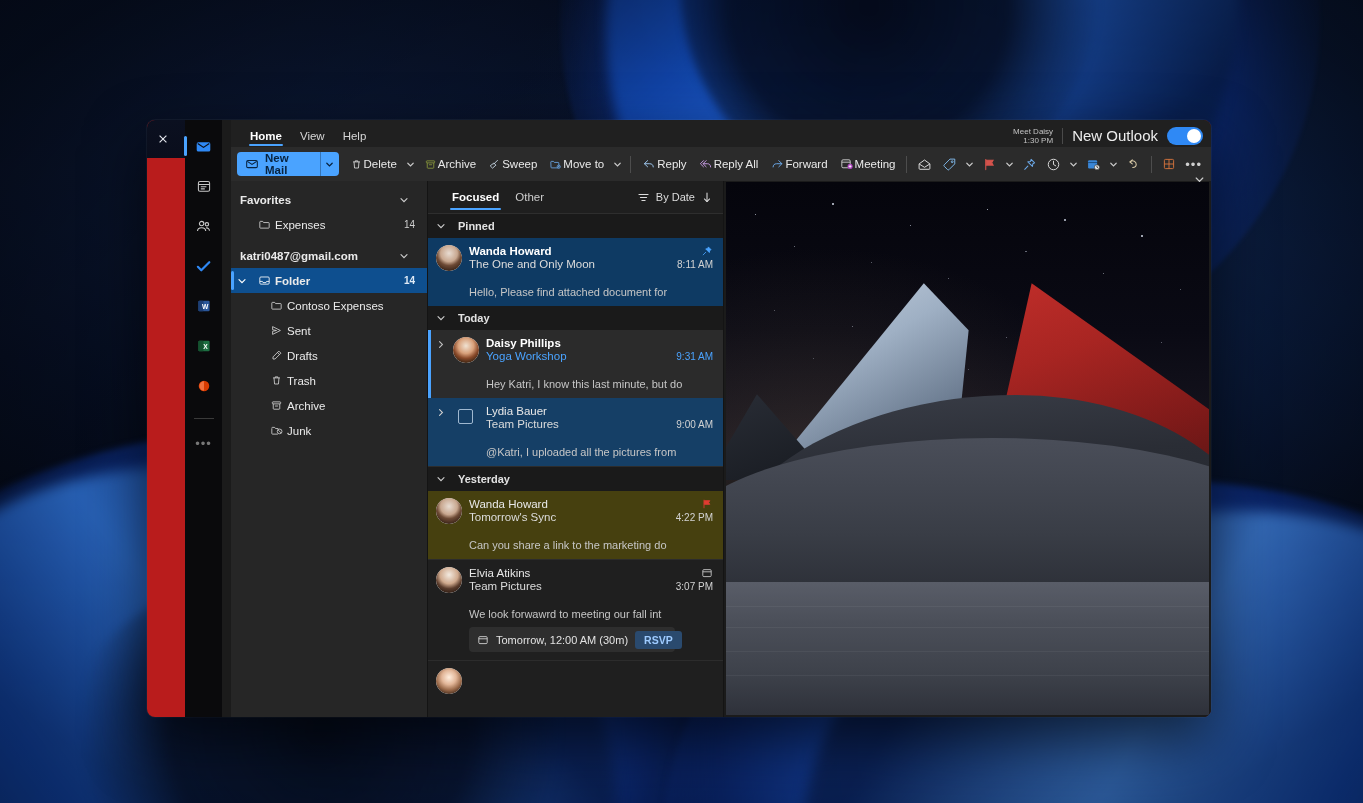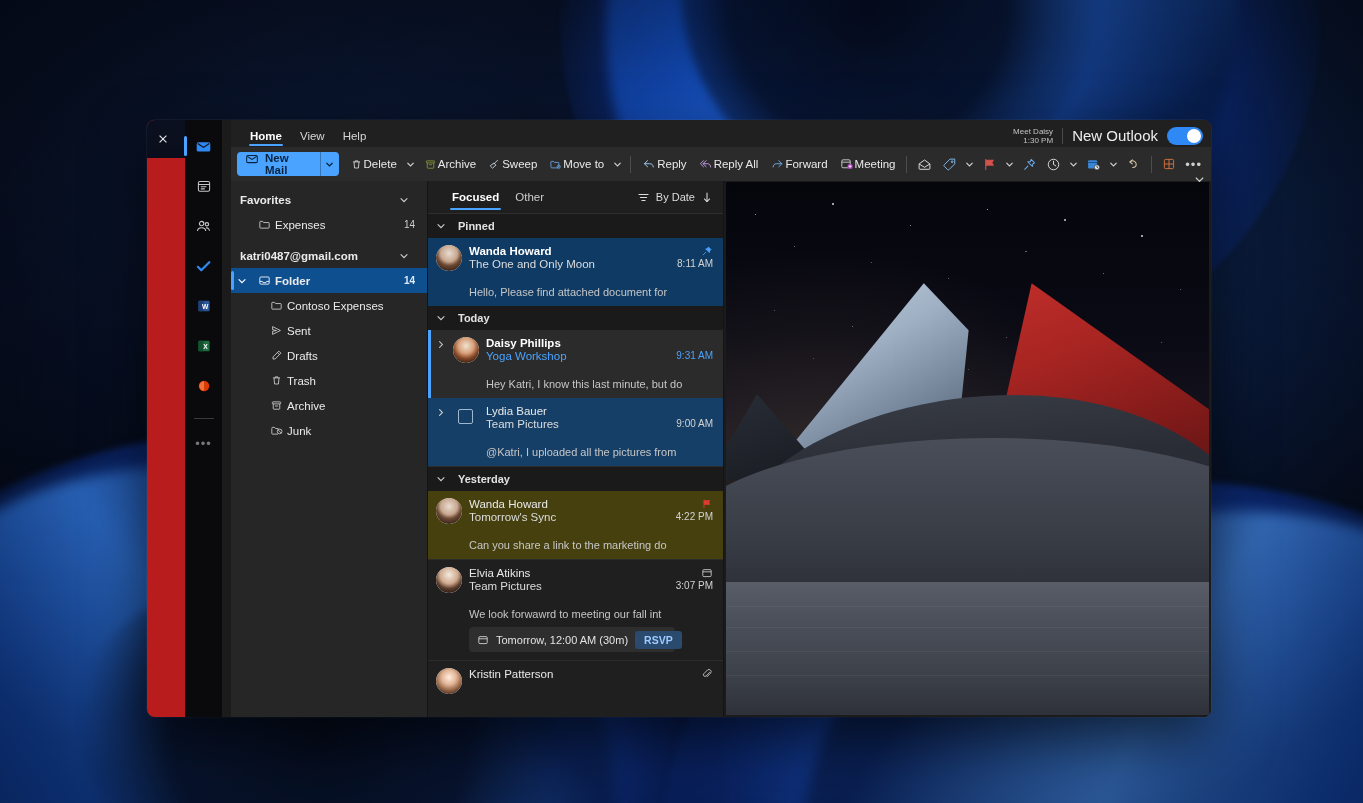--- a/index.html
+++ b/index.html
@@ -256,21 +256,21 @@
     display: flex;
     align-items: center;
     height: 24px;
     background: #4aa3ff;
     color: #08233f;
     border-radius: 4px;
     overflow: hidden;
     margin-right: 4px;
   }
   .newmail .main {
-    display: flex; gap: 6px;
+    display: flex; align-items: center; gap: 6px;
     padding: 0 10px 0 8px;
     font-size: 11.5px;
     font-weight: bold;
     height: 100%;
   }
   .newmail .split {
     width: 20px; height: 100%;
     display: flex; align-items: center; justify-content: center;
     border-left: 1px solid rgba(0,0,0,.28);
   }
@@ -458,21 +458,21 @@
   }
   .sender {
     font-size: 11.5px;
     color: #ffffff;
     font-weight: bold;
     white-space: nowrap; overflow: hidden; text-overflow: ellipsis;
   }
   .sender.normal { font-weight: normal; color: #e8e8e8; }
   .row1-right { margin-left: auto; display: flex; align-items: center; gap: 5px; }
   .msg-row2 {
-    display: flex; align-items: flex-start; gap: 20px;
+    display: flex; align-items: flex-end; gap: 20px;
     margin-top: 1px;
   }
   .subject {
     font-size: 11.5px;
     color: #dcdcdc;
     white-space: nowrap; overflow: hidden; text-overflow: ellipsis;
   }
   .subject.unread { color: #4aa3ff; }
   .time {
     margin-left: auto;
@@ -1224,32 +1224,20 @@
                   </div>
                 </div>
               </div>
 
               <div class="msg-div"></div>
 
               <div class="msg plain" style="min-height:24px;padding-bottom:0;">
                 <div class="avatar a4">
                     <div class="hair"></div>
                   </div>
-                <div class="msg-body">
-                  <div class="msg-row1">
-                    <span class="sender normal">Kristin Patterson</span>
-                    <span class="row1-right">
-                      <span>
-                        <svg width="12" height="12" viewBox="0 0 20 20" fill="none" stroke="#cfcfcf" stroke-width="1.4" stroke-linecap="round">
-                            <path d="M14.2 7.4l-5.8 5.8a2.6 2.6 0 01-3.7-3.7l6.2-6.2a3.7 3.7 0 015.2 5.2l-6.2 6.2"></path>
-                          </svg>
-                      </span>
-                    </span>
-                  </div>
-                </div>
               </div>
 
             </div>
           </div>
 
           <div class="read-pane">
             <div class="mail-photo">
               <div class="ph-sky"></div>
               <div class="stars">
                 <span class="star" style="left:6%;top:6%;width:1.4px;height:1.4px;opacity:.8"></span>

